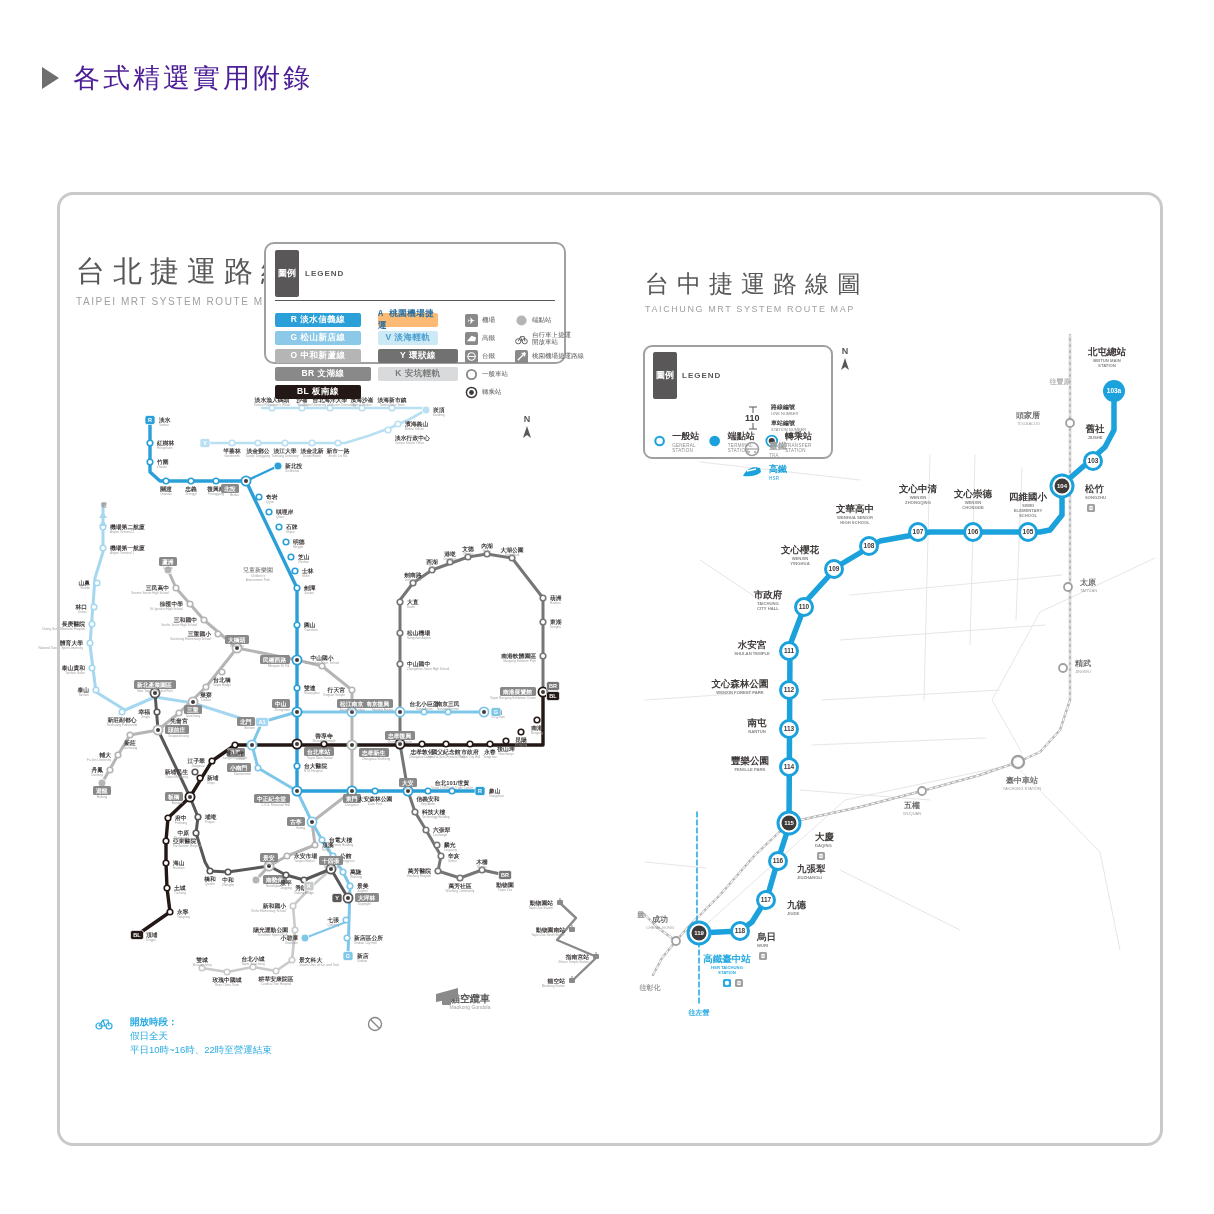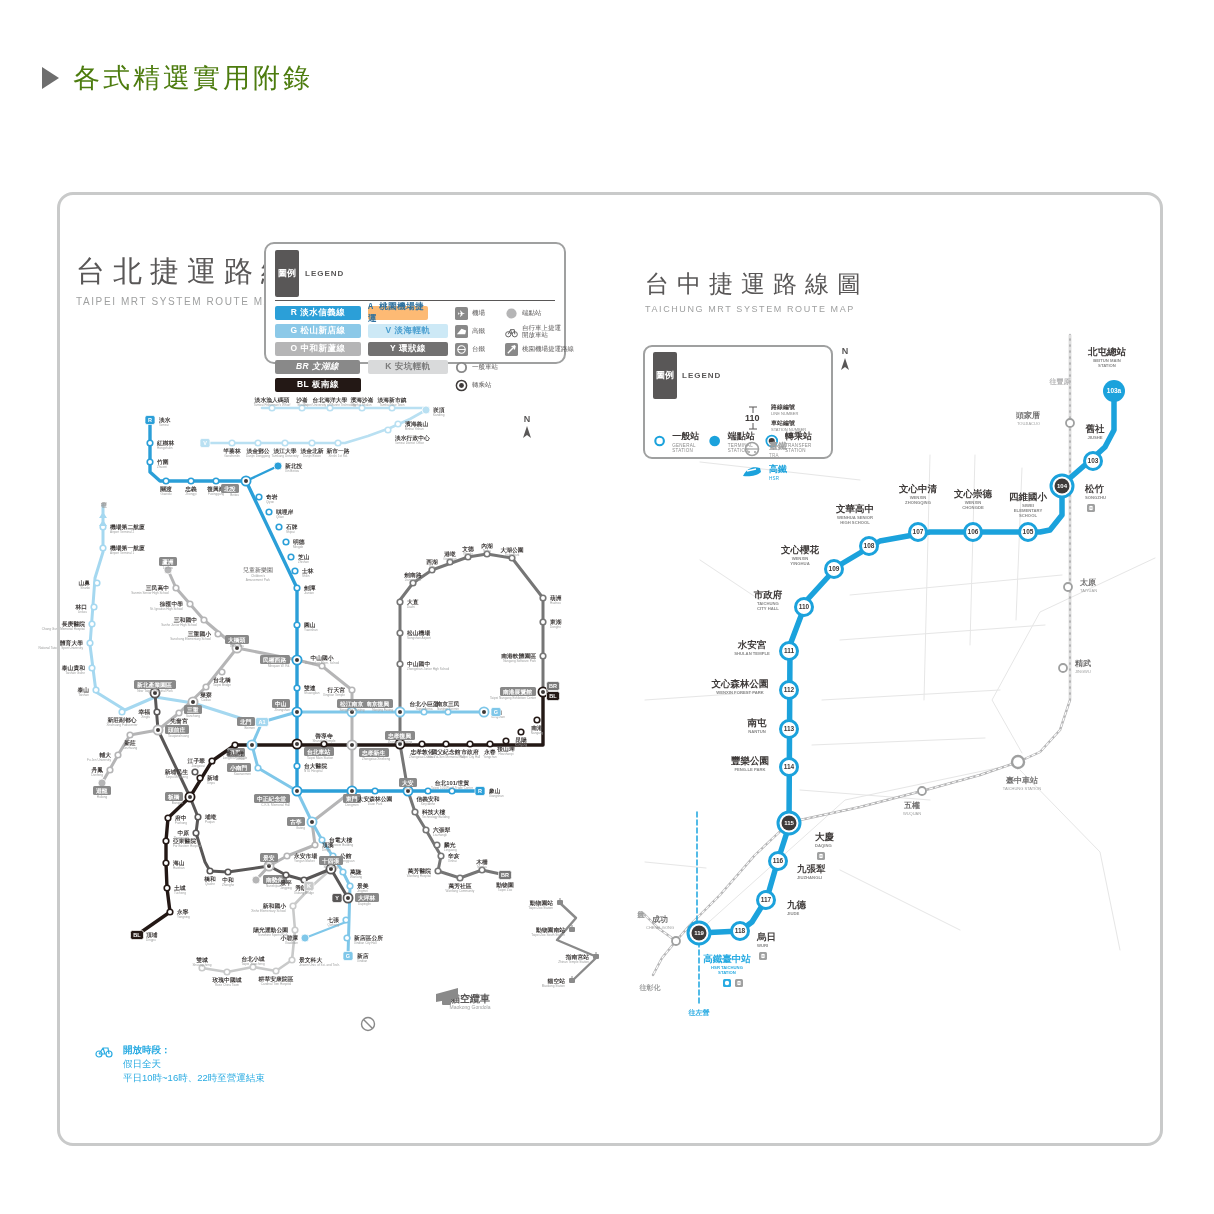--- a/index.html
+++ b/index.html
@@ -1,53 +1,53 @@
 <!DOCTYPE html>
 <html><head>
 <meta charset="utf-8">
 <style>
   html,body{margin:0;padding:0;background:#fff;}
   body{width:1214px;height:1214px;position:relative;font-family:"Liberation Sans","DejaVu Sans",sans-serif;overflow:hidden;}
   .abs{position:absolute;}
   
   #page-header{left:42px;top:60px;display:flex;align-items:center;gap:14px;color:#7b7b7b;}
   #header-arrow{width:0;height:0;border-left:17px solid #6e6e6e;border-top:11px solid transparent;border-bottom:11px solid transparent;}
-  #header-title{font-size:27px;letter-spacing:3px;color:#4d7c0f;}
+  #header-title{font-size:27px;letter-spacing:3px;color:#4c1d95;}
   
   #panel{left:57px;top:192px;width:1100px;height:948px;border:3px solid #c9caca;border-radius:16px;}
   #map-svg{left:0;top:0;width:1214px;height:1214px;}
   
   .map-title-zh{font-size:29px;letter-spacing:8px;color:#595757;}
   .map-title-en{font-size:10px;letter-spacing:1.6px;color:#9fa0a0;margin-top:4px;}
   #taipei-title{left:76px;top:252px;}
   #taichung-title{left:645px;top:268px;}
   
   #tpe-legend{left:264px;top:242px;width:302px;height:122px;border:2px solid #9fa0a0;border-radius:10px;background:#fff;padding:6px 9px;box-sizing:border-box;}
   #tpe-legend .lg-head{display:flex;align-items:center;gap:6px;border-bottom:1.5px solid #595757;padding-bottom:3px;}
   .lg-chip-zh{background:#595757;color:#fff;font-size:9px;font-weight:bold;padding:17px 3px;border-radius:2px;}
   .lg-head-en{font-size:8px;font-weight:bold;color:#595757;letter-spacing:1px;}
-  #tpe-legend-body{display:flex;gap:7px;margin-top:5px;}
+  #tpe-legend-body{display:flex;gap:7px;margin-top:12px;}
   .lg-col{display:flex;flex-direction:column;gap:4px;}
   .line-chip{height:14px;border-radius:2px;display:flex;align-items:center;justify-content:center;font-size:8.5px;font-weight:bold;letter-spacing:0.5px;}
   .sym-row{display:flex;align-items:center;gap:4px;height:14px;}
   .sym-row .sym-label{font-size:6.5px;color:#595757;line-height:1.15;white-space:pre;}
   
   #tc-legend{left:643px;top:345px;width:190px;height:114px;border:2px solid #9fa0a0;border-radius:9px;background:#fff;padding:5px 8px;box-sizing:border-box;}
   #tc-legend .lg-head{display:flex;align-items:center;gap:5px;margin-bottom:2px;}
   #tc-legend-body{display:flex;}
   #tc-sta-col{display:flex;flex-direction:row;gap:6px;width:88px;}
   .tc-row{display:flex;align-items:center;gap:6px;}
   .tc-zh{font-size:9px;font-weight:bold;color:#3e3a39;}
   .tc-en{font-size:4.5px;color:#898989;letter-spacing:0.3px;}
   #tc-right-col{display:flex;flex-direction:column;gap:5px;flex:1;}
   
   #notes{left:95px;top:1016px;display:flex;gap:95px;align-items:flex-start;}
   .note-title{font-size:9.5px;font-weight:bold;}
   .note-line{font-size:9.5px;line-height:1.5;}
-  #note-open{color:#29abe2;display:flex;gap:10px;margin-top:28px;}
+  #note-open{color:#29abe2;display:flex;gap:17px;}
   #note-closed{color:#898989;display:flex;gap:5px;}
   svg text{font-family:"Liberation Sans","DejaVu Sans",sans-serif;}
 </style>
 </head>
 <body>
 
 <svg id="map-svg" class="abs" viewBox="0 0 1214 1214">
     <g>
       <polyline points="930,455 924,700" fill="none" stroke="#e6e6e6" stroke-width="1" stroke-linejoin="round" stroke-linecap="round"></polyline>
       <polyline points="975,455 970,645" fill="none" stroke="#e6e6e6" stroke-width="1" stroke-linejoin="round" stroke-linecap="round"></polyline>
@@ -1194,26 +1194,26 @@
 <div id="tpe-legend" class="abs">
   <div class="lg-head">
     <span class="lg-chip-zh">圖例</span>
     <span class="lg-head-en">LEGEND</span>
   </div>
   <div id="tpe-legend-body">
       <div class="lg-col">
         <div class="line-chip" style="width: 86px; background: rgb(43, 159, 216); color: rgb(255, 255, 255);">R 淡水信義線</div>
         <div class="line-chip" style="width: 86px; background: rgb(140, 201, 232); color: rgb(255, 255, 255);">G 松山新店線</div>
         <div class="line-chip" style="width: 86px; background: rgb(181, 181, 182); color: rgb(255, 255, 255);">O 中和新蘆線</div>
-        <div class="line-chip" style="width: 85px; background: rgb(137, 137, 137); color: rgb(255, 255, 255); font-style: italic;">BR 文湖線</div>
+        <div class="line-chip" style="width: 96px; background: rgb(137, 137, 137); color: rgb(255, 255, 255);">BR 文湖線</div>
         <div class="line-chip" style="width: 86px; background: rgb(35, 24, 21); color: rgb(255, 255, 255);">BL 板南線</div>
       </div>
       <div class="lg-col">
         <div class="line-chip" style="width: 60px; background: #fdba74; color: rgb(43, 111, 158); font-family: Liberation Mono, monospace;">A 桃園機場捷運</div>
-        <div class="line-chip" style="width: 80px; background: rgb(205, 233, 246); color: rgb(74, 159, 208);">V 淡海輕軌</div>
+        <div class="line-chip" style="width: 60px; background: rgb(205, 233, 246); color: rgb(74, 159, 208);">V 淡海輕軌</div>
         <div class="line-chip" style="width: 80px; background: rgb(114, 113, 113); color: rgb(255, 255, 255);">Y 環狀線</div>
         <div class="line-chip" style="width: 80px; background: rgb(217, 218, 219); color: rgb(123, 123, 123);">K 安坑輕軌</div>
       </div>
       <div class="lg-col">
         <div class="sym-row">
           <svg width="13" height="13" viewBox="0 0 14 14">
             <rect x="0" y="0" width="14" height="14" rx="2" fill="#898989"></rect>
             <text x="7" y="11" font-size="10" fill="#fff" text-anchor="middle">✈</text>
           </svg>
           <span class="sym-label">機場</span>

